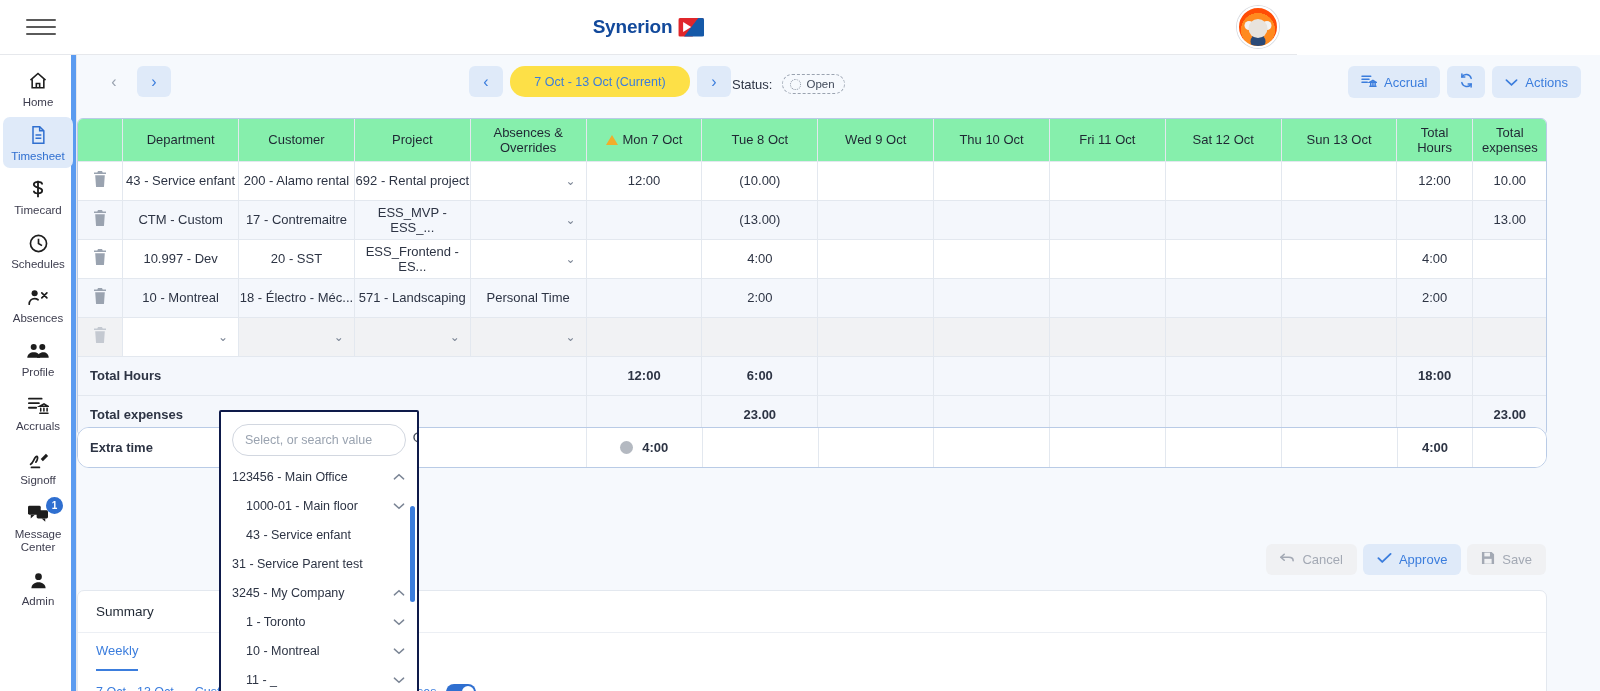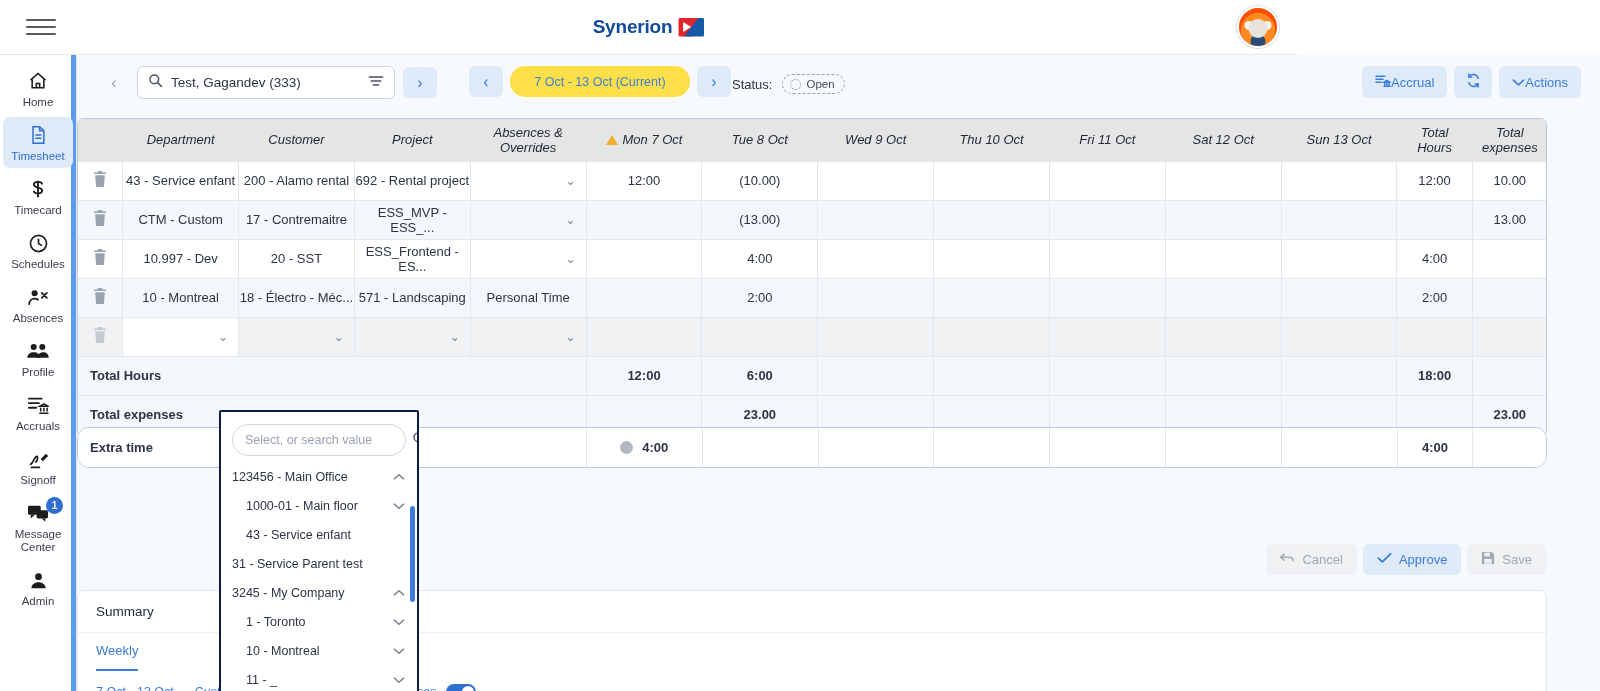--- a/index.html
+++ b/index.html
@@ -110,38 +110,38 @@
     display: inline-flex; align-items: center; gap: 5px;
     padding: 3px 9px 3px 7px; border-radius: 12px;
     border: 1.4px dashed #9aa3b0; font-size: 11.5px; color: #414a5a;
   }
   .status-dot {
     width: 11px; height: 11px; border-radius: 50%;
     border: 1.6px dotted #8a93a2;
   }
   .tb-btn {
     height: 32px; border-radius: 6px; background: #dfeaf9; color: #3b7ddd;
-    display: flex; align-items: center; padding: 0 13px;
+    display: flex; align-items: center; gap: 7px; padding: 0 13px;
     font-size: 13px; cursor: pointer;
   }
   .tb-btn.icon-only { width: 38px; justify-content: center; padding: 0; }
 
   
   .grid-wrap {
     position: absolute; left: 0; top: 63px; width: 1470px;
     border: 1px solid #b9cbe6; border-radius: 6px; background: #fff; overflow: hidden;
   }
   table.grid { border-collapse: collapse; width: 1470px; table-layout: fixed; }
   table.grid th, table.grid td {
     border-right: 1px solid #e3e8ef; border-bottom: 1px solid #e3e8ef;
     font-size: 13px; color: #2d3444; text-align: center; vertical-align: middle;
   }
   table.grid thead th {
-    height: 42px; background: #e5e5e5; font-weight: normal;
-    color: #1f2733; font-size: 13px; line-height: 15px; font-style: italic;
+    height: 42px; background: #86efac; font-weight: normal;
+    color: #1f2733; font-size: 13px; line-height: 15px;
   }
   table.grid tbody td { height: 39px; }
   .col-del { width: 44px; }
   .col-attr { width: 114px; }
   .col-day { width: 114px; }
   .col-tot { width: 74px; }
   .sep-left { border-left: 1.5px solid #6f9ad6 !important; }
   .row-odd td { background: #ffffff; }
   .row-even td { background: #f4f7fc; }
   .row-new td { background: #f1f2f4; }
@@ -374,34 +374,20 @@
     </span>
     <span class="nav-label">Admin</span>
   </div>
 </div>
 
 <div class="content">
 
   <div class="toolbar">
     <div style="position:absolute;left:22px;top:11px;display:flex;align-items:center;gap:8px;">
       <div class="nav-arrow">‹</div>
-      <div class="emp-search">
-        <span>
-          <svg width="15" height="15" viewBox="0 0 20 20" fill="none" stroke="#4a5260" stroke-width="2">
-              <circle cx="8.4" cy="8.4" r="5.8"></circle>
-              <path d="M12.8 12.8L18 18" stroke-linecap="round"></path>
-            </svg>
-        </span>
-        <span class="emp-text">Test, Gagandev (333)</span>
-        <span>
-          <svg width="16" height="14" viewBox="0 0 18 16" fill="none" stroke="#4a5260" stroke-width="1.8" stroke-linecap="round">
-              <path d="M1.5 3.5h15M3.5 8h11M6 12.5h6"></path>
-            </svg>
-        </span>
-      </div>
       <div class="nav-arrow filled">›</div>
     </div>
 
     <div style="position:absolute;left:392px;top:11px;display:flex;align-items:center;gap:7px;">
       <div class="nav-arrow filled">‹</div>
       <div class="week-pill">7 Oct - 13 Oct (Current)</div>
       <div class="nav-arrow filled">›</div>
     </div>
 
     <div style="position:absolute;left:655px;top:19px;display:flex;align-items:center;gap:10px;">

